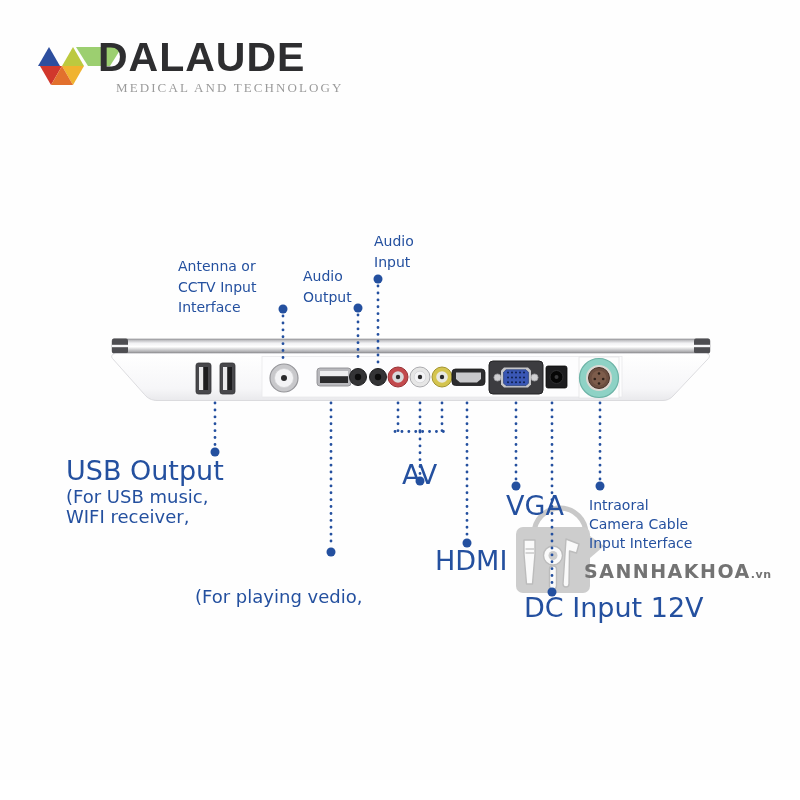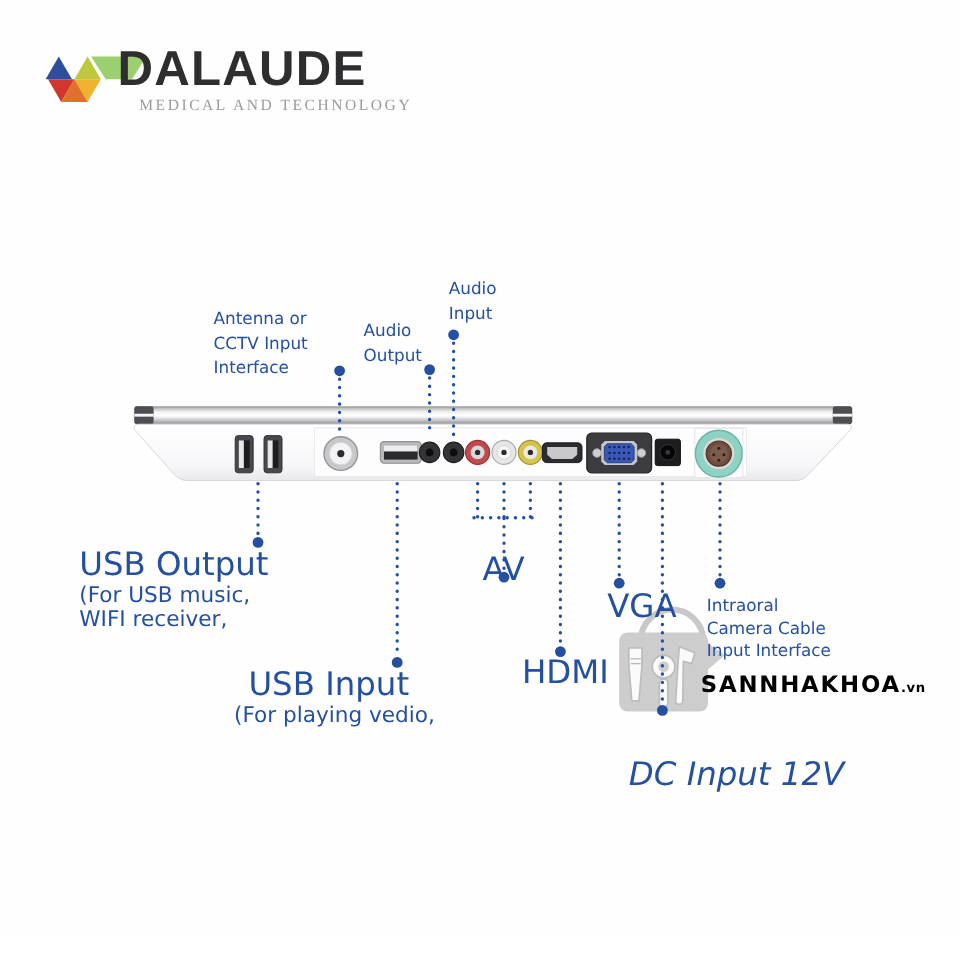--- a/index.html
+++ b/index.html
@@ -10,21 +10,21 @@
   
   .brand-name{position:absolute;left:98px;top:34px;font-family:"Liberation Sans",sans-serif;
       font-size:41px;font-weight:bold;color:#2e2e30;letter-spacing:1px;}
   .brand-tagline{position:absolute;left:103px;top:80px;font-size:13px;color:#9b9b9b;
       letter-spacing:2.1px;font-family:Liberation Serif, serif;padding-left:13px;}
   
   .label{position:absolute;color:var(--blue);}
   .sm{font-size:14px;line-height:20.5px;}
   .big{font-size:27px;line-height:30px;}
   .sub{font-size:18px;line-height:20px;}
-  .wm-text{position:absolute;left:584px;top:560px;color:#000000;font-weight:bold;
+  .wm-text{position:absolute;left:584px;top:560px;color:#737373;font-weight:bold;
       font-size:19px;letter-spacing:1.5px;white-space:nowrap;}
   .wm-text .vn{font-size:11px;letter-spacing:0.5px;}
 </style>
 </head>
 <body>
 
 <div class="stage">
 
   <svg class="art" width="800" height="800" viewBox="0 0 800 800">
     <defs>
@@ -220,29 +220,28 @@
     <div>Audio</div>
     <div>Input</div>
   </div>
 
   <div class="label big" style="left:66px;top:456px;">USB Output</div>
   <div class="label sub" style="left:66px;top:487px;">
     <div>(For USB music,</div>
     <div>WIFI receiver,</div>
   </div>
 
-  <div class="label big" style="left:207px;top:556px;">USB Input</div>
   <div class="label sub" style="left:195px;top:587px;">
     <div>(For playing vedio,</div>
   </div>
 
   <div class="label big" style="left:402px;top:460px;">AV</div>
   <div class="label big" style="left:468px;top:491px;margin-left:38px;">VGA</div>
   <div class="label big" style="left:435px;top:546px;">HDMI</div>
-  <div class="label big" style="left:524px;top:631px;font-style:italic;">DC Input 12V</div>
+  <div class="label big" style="left:524px;top:593px;">DC Input 12V</div>
 
   <div class="label sm" style="left:589px;top:496px;line-height:19px;">
     <div>Intraoral</div>
     <div>Camera Cable</div>
     <div>Input Interface</div>
   </div>
 
   <div class="wm-text">
     <span>SANNHAKHOA</span><span class="vn">.vn</span>
   </div>

